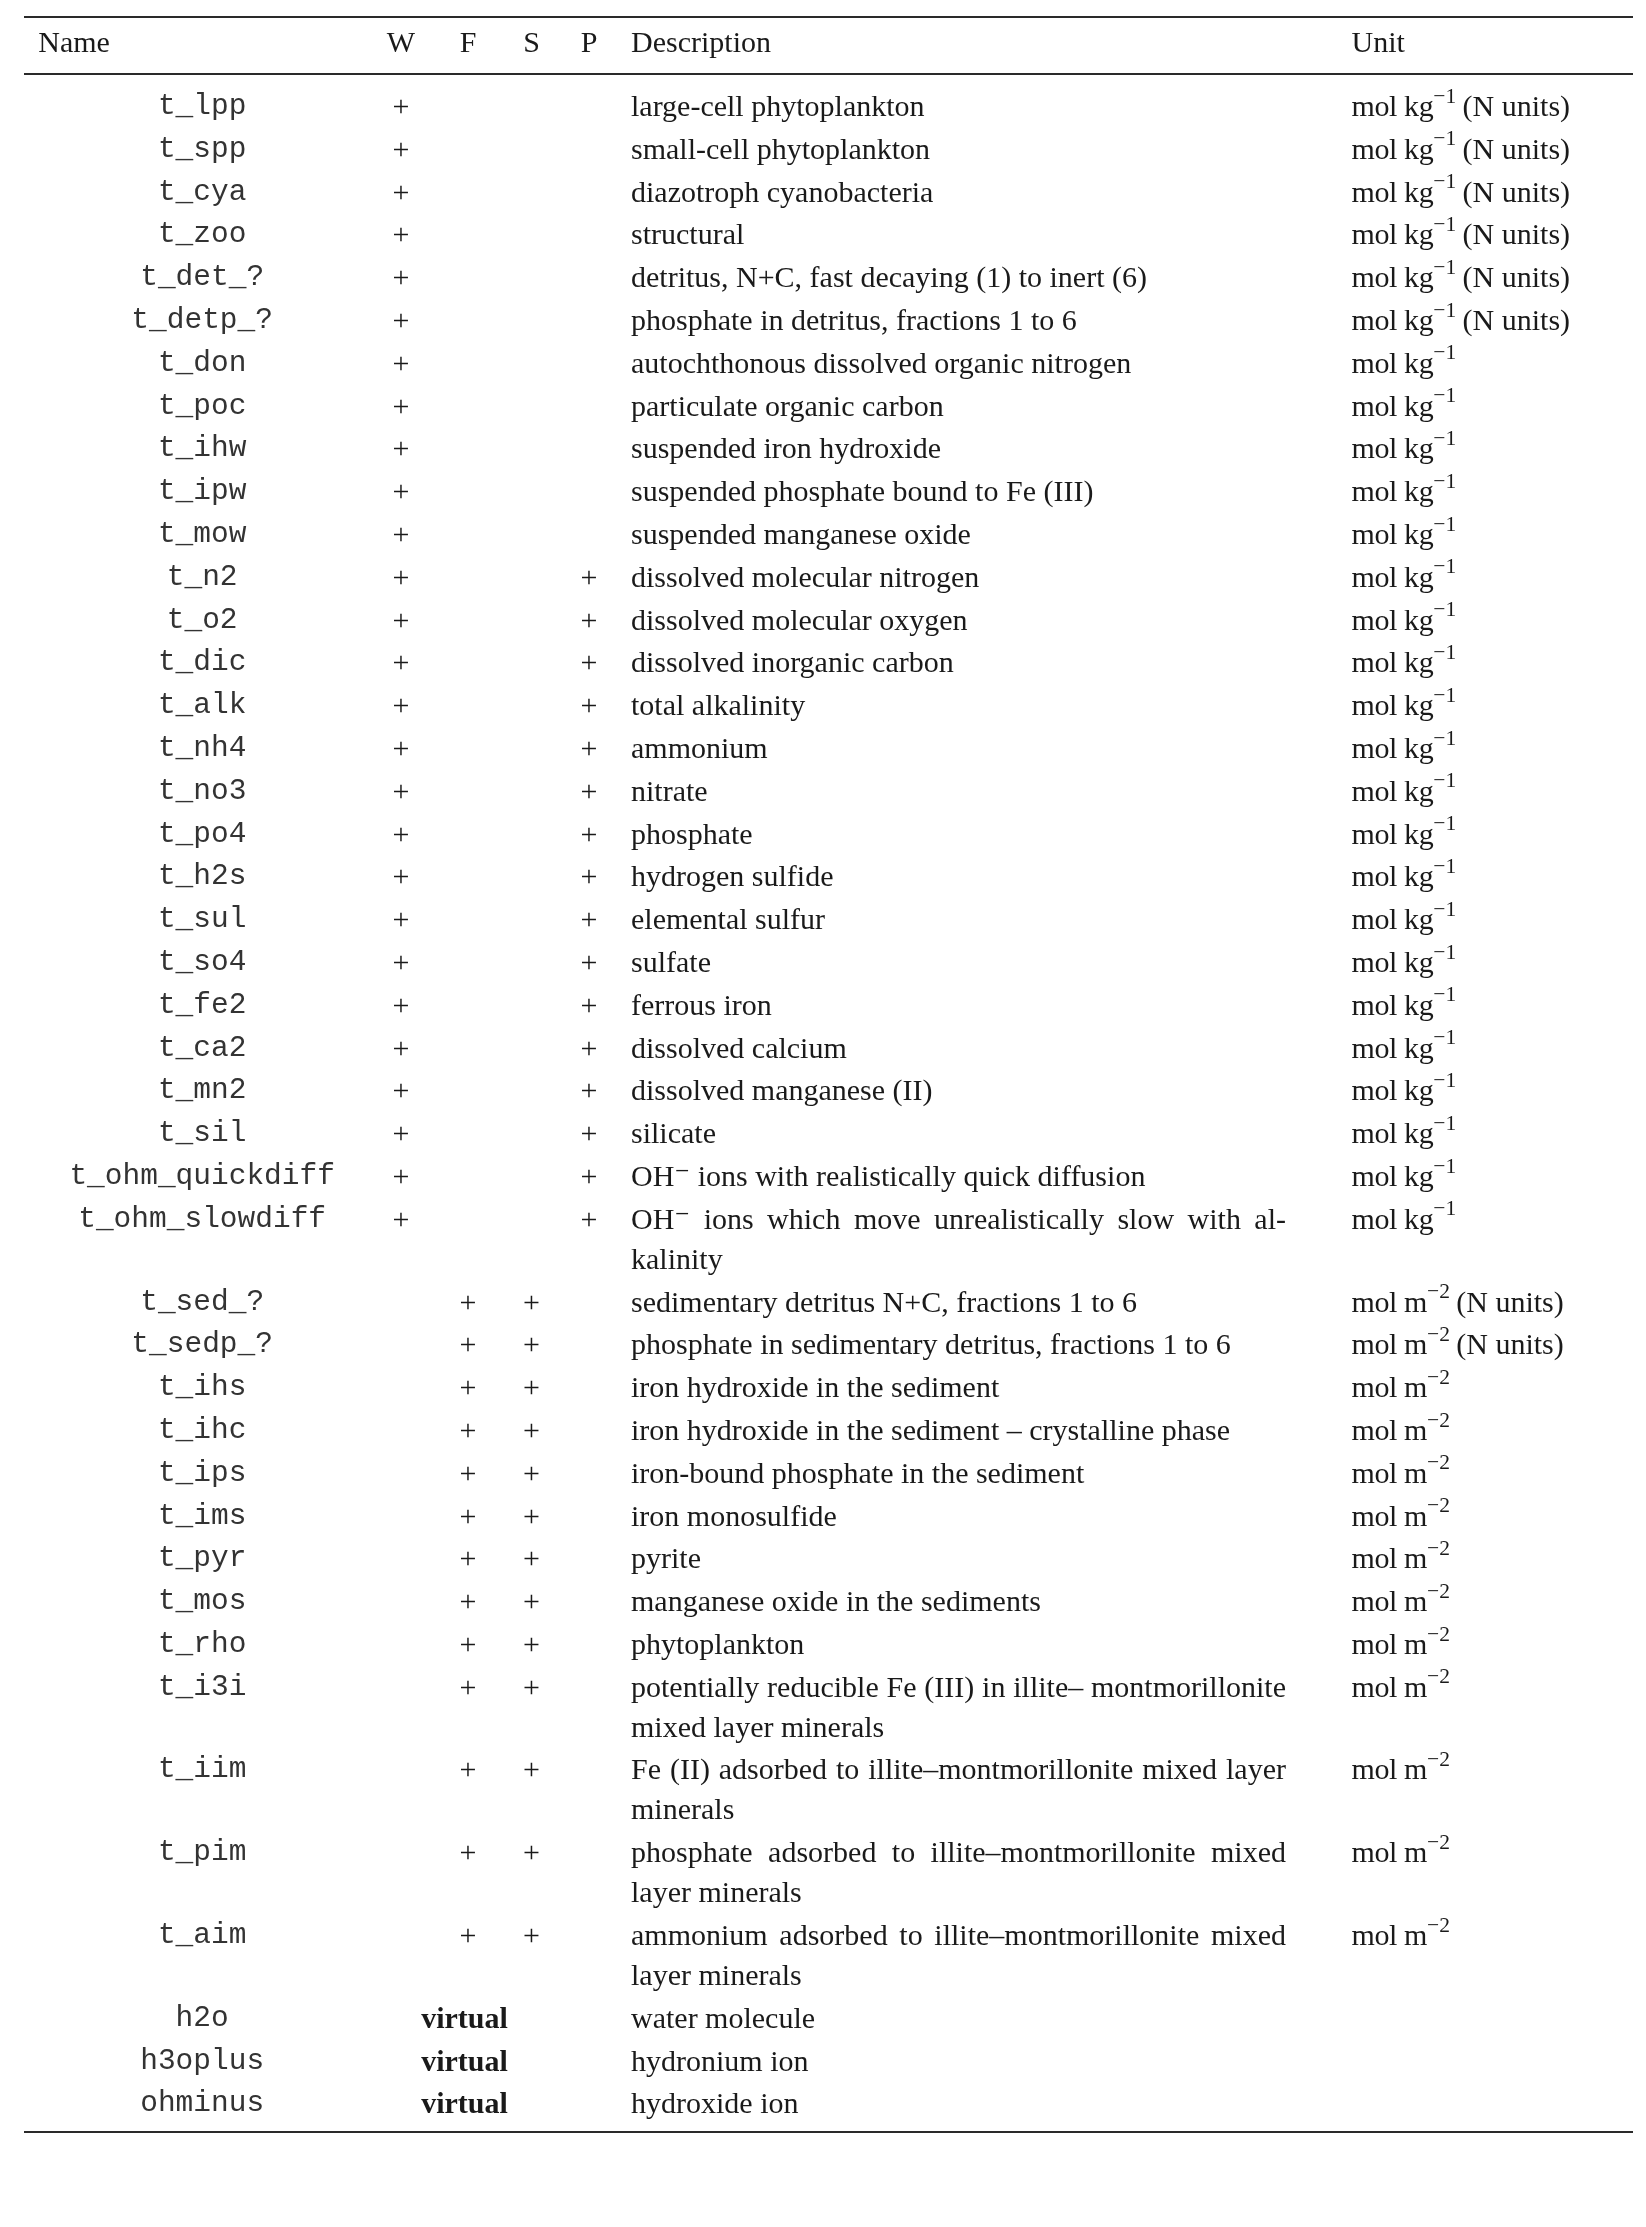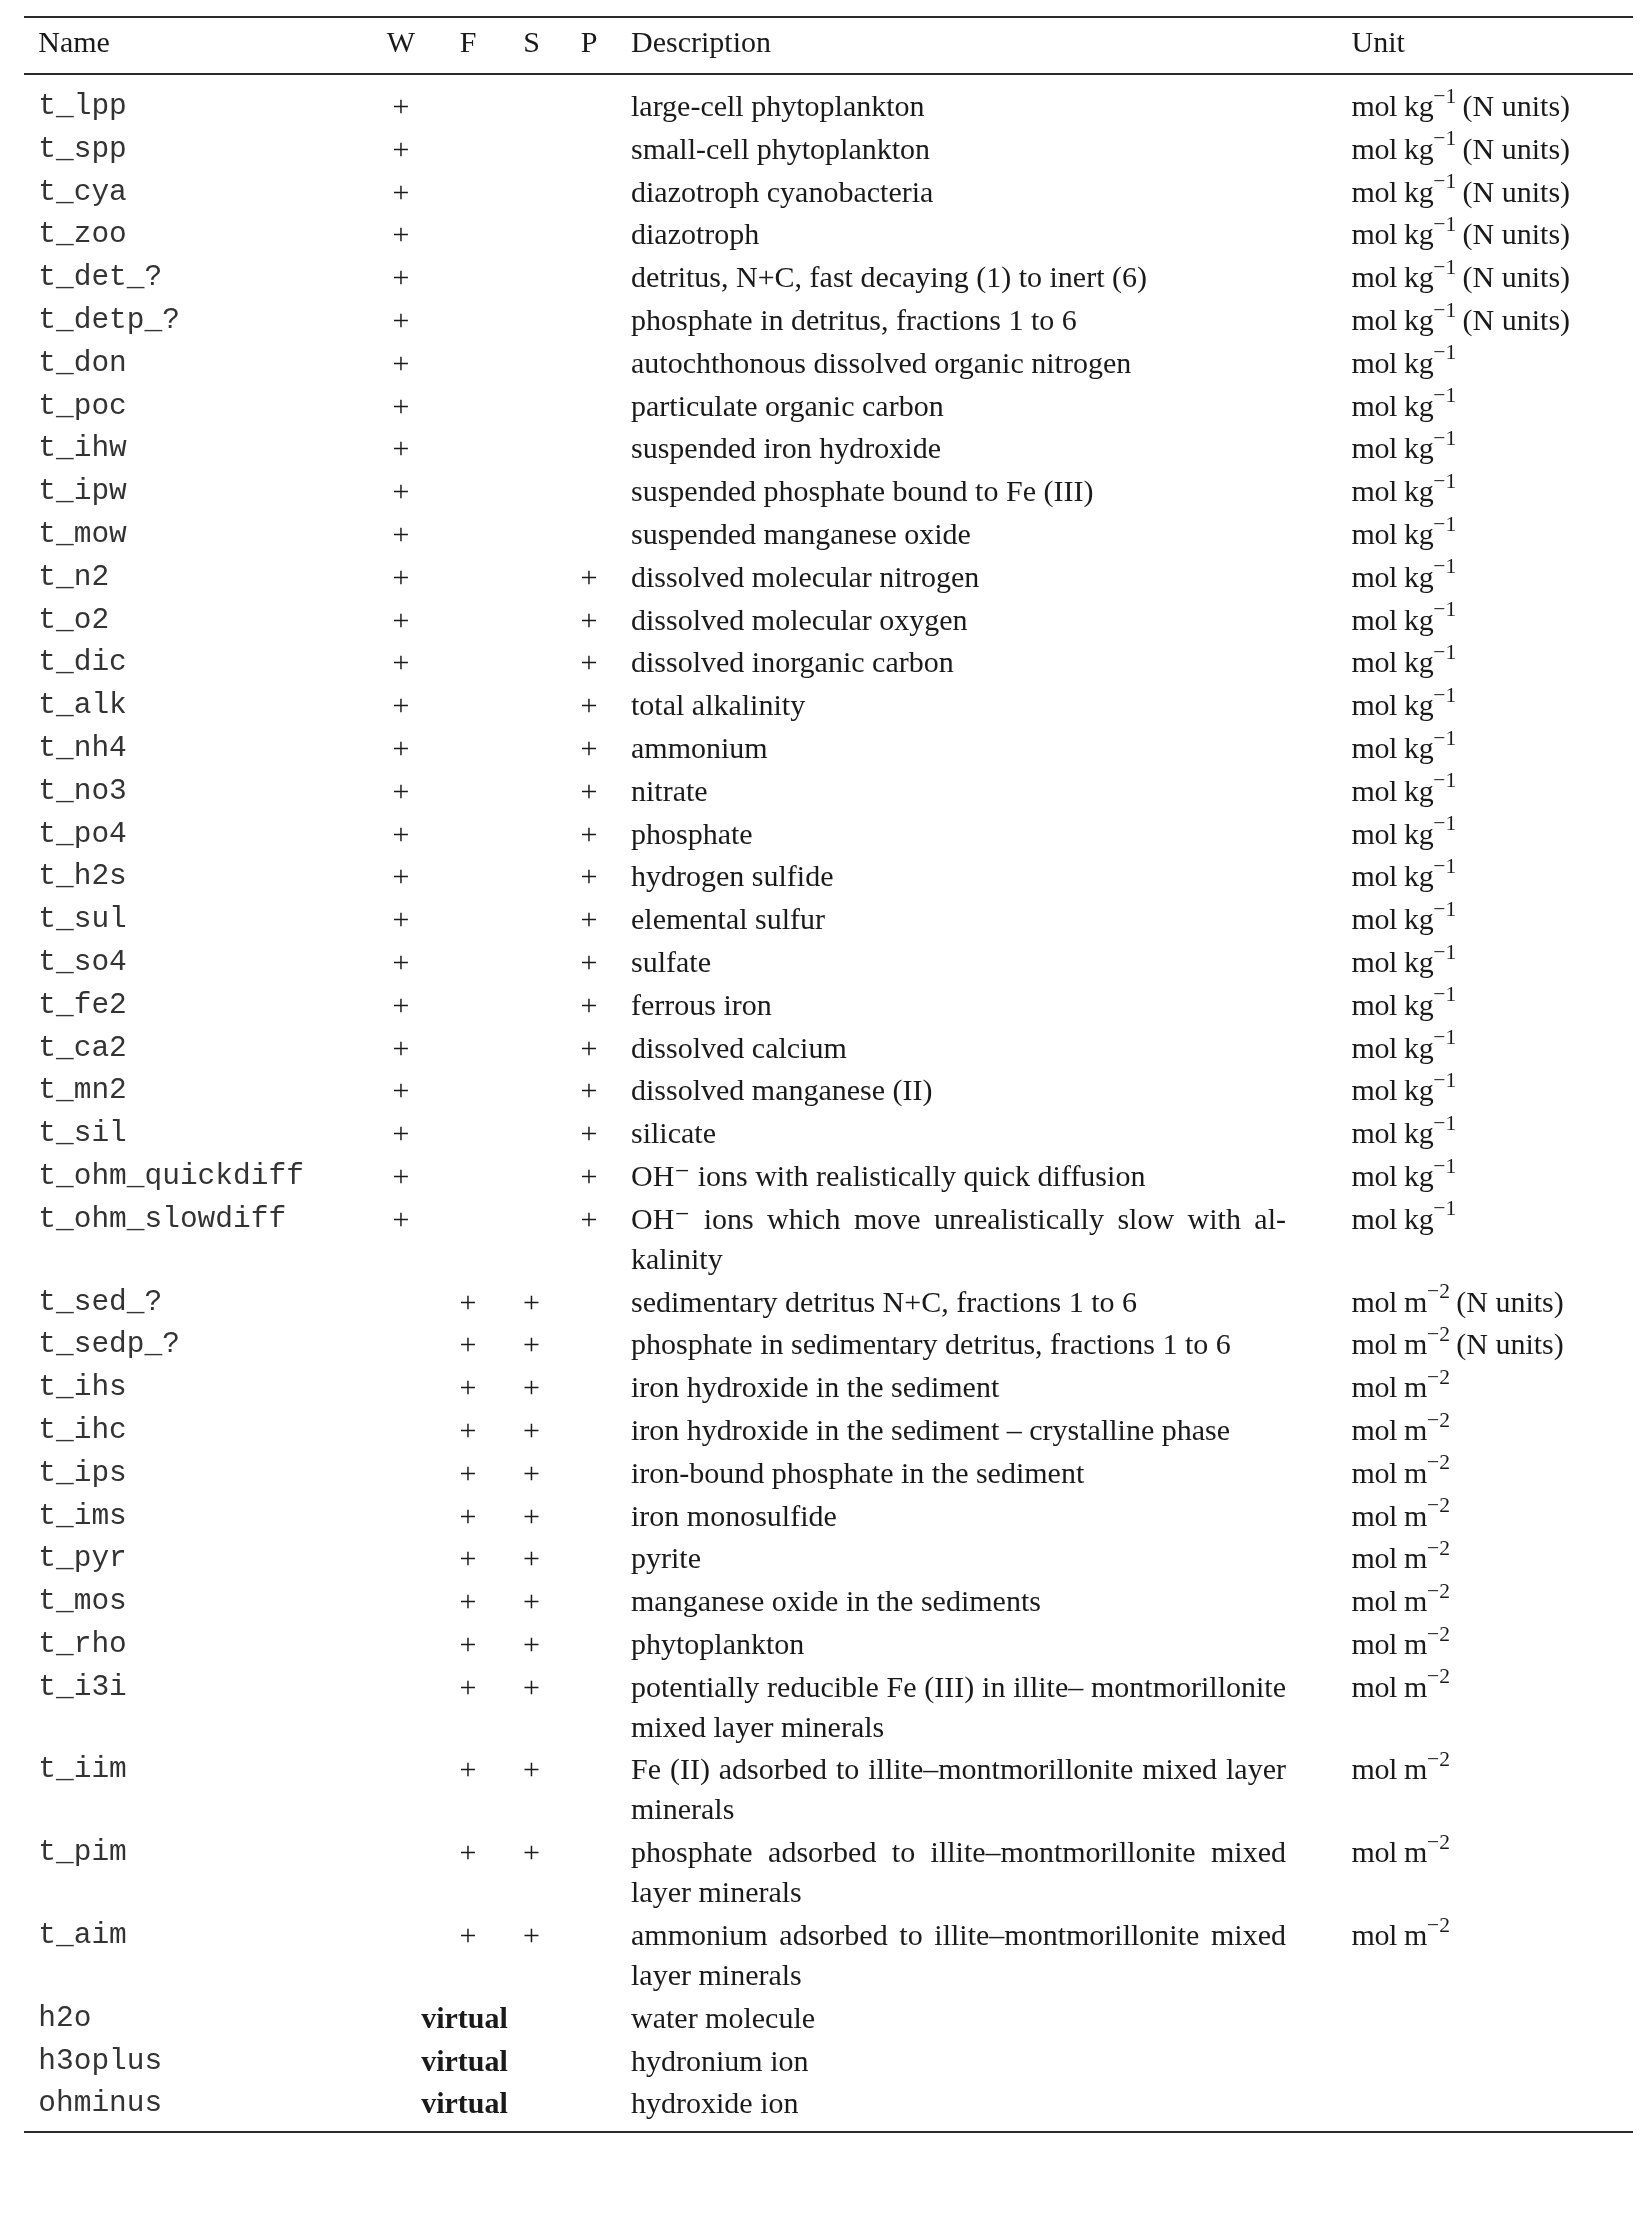--- a/index.html
+++ b/index.html
@@ -59,20 +59,21 @@
   col.c-unit  { width: 299px; }
 
   th.th-name { padding-left: 14.3px; }
   th.center, td.center { text-align: center; }
   td.name {
     padding-left: 14.3px;
     font-family: "Liberation Mono", "DejaVu Sans Mono", monospace;
     font-size: 29.5px;
     color: #333;
     white-space: nowrap;
+    text-align: center;
   }
   td.mark { text-align: center; }
   td.virtual-cell {
     text-align: center;
     font-weight: bold;
   }
   td.desc {
     padding-left: 16px;
     padding-right: 48px;
     text-align: justify;
@@ -146,21 +147,21 @@
           <td class="mark"></td>
           <td class="desc">diazotroph cyanobacteria</td>
           <td class="unit"><span class="unit-base">mol kg</span><sup>−1</sup><span class="unit-note">(N units)</span></td>
         </tr>
         <tr>
           <td class="name">t_zoo</td>
           <td class="mark">+</td>
           <td class="mark"></td>
           <td class="mark"></td>
           <td class="mark"></td>
-          <td class="desc">diazotroph</td>
+          <td class="desc">structural</td>
           <td class="unit"><span class="unit-base">mol kg</span><sup>−1</sup><span class="unit-note">(N units)</span></td>
         </tr>
         <tr>
           <td class="name">t_det_?</td>
           <td class="mark">+</td>
           <td class="mark"></td>
           <td class="mark"></td>
           <td class="mark"></td>
           <td class="desc">detritus, N+C, fast decaying (1) to inert (6)</td>
           <td class="unit"><span class="unit-base">mol kg</span><sup>−1</sup><span class="unit-note">(N units)</span></td>

